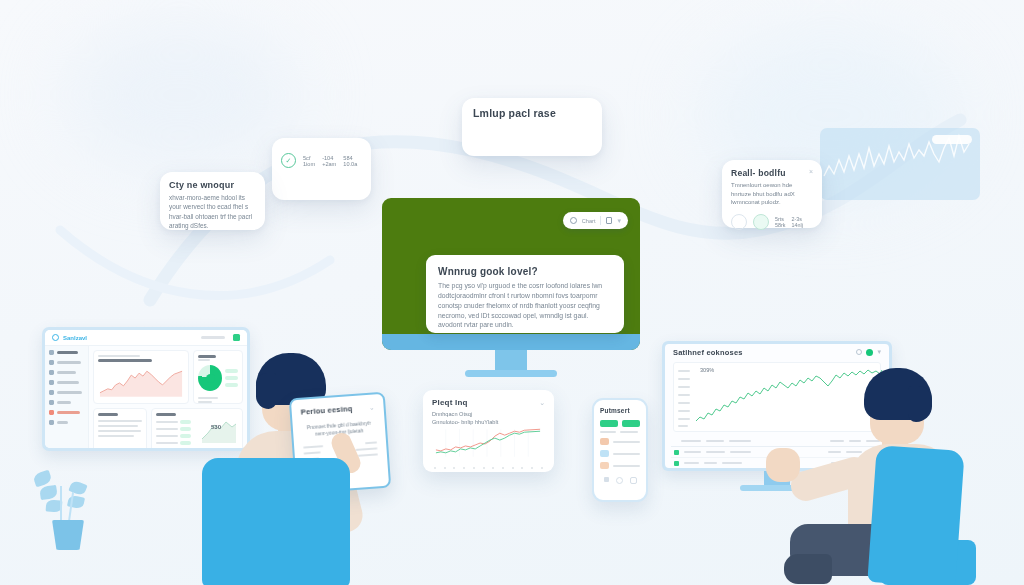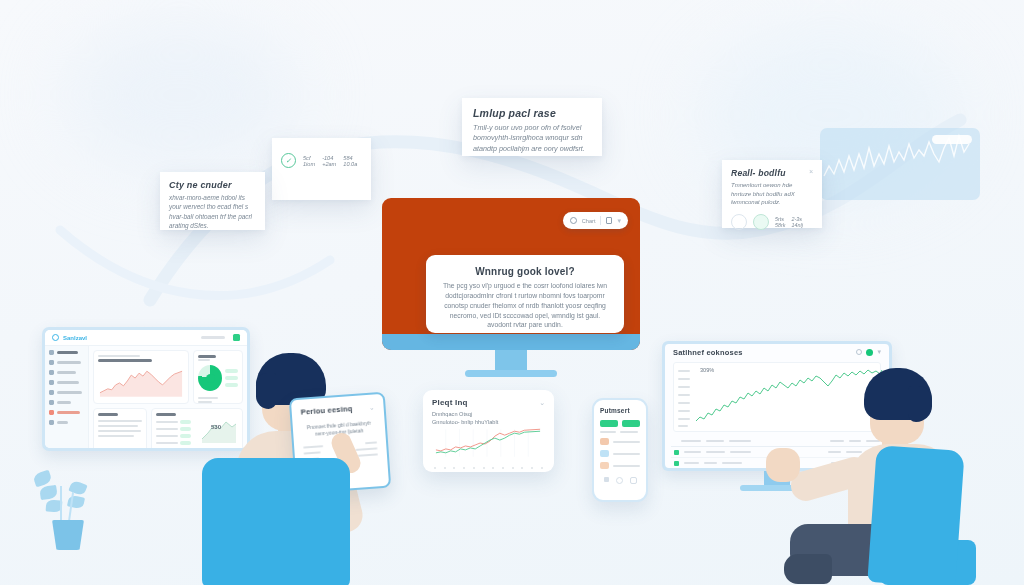--- a/index.html
+++ b/index.html
@@ -16,28 +16,28 @@
   .ln.faint{background:#aab6c2;opacity:.38;}
   .ttl{font-weight:700;color:#3c4753;filter:blur(.75px);letter-spacing:.2px;}
   .bdy{color:#7a8794;filter:blur(.75px);line-height:1.45;}
   .tiny{filter:blur(.7px);color:#7d8a97;}
 
   
   .blob{position:absolute;border-radius:50%;filter:blur(36px);opacity:.5;}
   .curve{position:absolute;left:0;top:0;width:1024px;height:585px;pointer-events:none;}
 
   
-  .card{position:absolute;background:#fff;border-radius:0;
-        box-shadow:0 10px 26px rgba(60,90,130,.13),0 2px 6px rgba(60,90,130,.07);font-style:italic;}
+  .card{position:absolute;background:#fff;border-radius:12px;
+        box-shadow:0 10px 26px rgba(60,90,130,.13),0 2px 6px rgba(60,90,130,.07);}
   .card .hd{font-size:10.5px;}
   .card .bd{font-size:7.2px;}
 
   
   #center-monitor{position:absolute;left:382px;top:198px;width:258px;height:152px;}
-  .mon-screen{position:absolute;inset:0;background:#c2410c;border-radius:9px;text-align:center;}
+  .mon-screen{position:absolute;inset:0;background:#4d7c0f;border-radius:9px;}
   .mon-bezel{position:absolute;left:0;right:0;bottom:0;height:16px;background:#65b6e2;
              border-radius:0 0 9px 9px;}
   .mon-neck{position:absolute;left:50%;transform:translateX(-50%);top:152px;
             width:32px;height:20px;background:#7ec5ea;}
   .mon-base{position:absolute;left:50%;transform:translateX(-50%);top:172px;
             width:92px;height:7px;background:#8ecdef;border-radius:4px;}
 
   .mon-toolbar{position:absolute;right:12px;top:14px;height:17px;background:#fff;
      border-radius:9px;display:flex;align-items:center;gap:5px;padding:0 7px;
      box-shadow:0 2px 6px rgba(40,80,120,.18);}
@@ -139,21 +139,20 @@
 
   <div id="backpanel">
     <svg viewBox="0 0 160 72" width="160" height="72">
       <polyline fill="none" stroke="#ffffff" stroke-width="1.4" opacity=".85" points="4,48 9,38 14,46 19,32 24,44 29,28 34,42 39,26 44,40 49,20 54,38 59,26 64,36 69,18 74,34 79,24 84,32 89,16 94,30 99,22 104,28 109,14 114,26 119,34 124,20 129,10 134,28 139,8 144,24 149,16"></polyline>
     </svg>
     <div class="bp-badge"></div>
   </div>
 
   <div class="card" style="left:462px;top:98px;width:140px;height:58px;padding:9px 11px;box-sizing:border-box;">
     <div class="ttl hd">Lmlup pacl rase</div>
-    <div class="bdy bd" style="margin-top:4px;">Tmll-y ouor uvo poor ofn of fsolvel bomovyhth-lsnrglhoca wnoqur sdn atandtp pocllahjm are oory owdfsrt.</div>
   </div>
 
   <div class="card" style="left:272px;top:138px;width:99px;height:62px;padding:8px 9px;box-sizing:border-box;">
     <div style="display:flex;align-items:center;gap:7px;margin-top:7px;">
       <span style="width:13px;height:13px;border-radius:50%;border:1.3px solid #56c79a;display:inline-flex;align-items:center;justify-content:center;color:#56c79a;font-size:7px;">✓</span>
       <div style="display:flex;gap:7px;">
         <div style="text-align:left;">
           <div class="tiny" style="font-size:5.6px;">5cf</div>
           <div class="tiny" style="font-size:5.6px;">1iom</div>
         </div>
@@ -163,21 +162,21 @@
         </div>
         <div>
           <div class="tiny" style="font-size:5.6px;">584</div>
           <div class="tiny" style="font-size:5.6px;">10.0a</div>
         </div>
       </div>
     </div>
   </div>
 
   <div class="card" style="left:160px;top:172px;width:105px;height:58px;padding:8px 9px;box-sizing:border-box;">
-    <div class="ttl" style="font-size:9px;">Cty ne cnuder</div>
+    <div class="ttl" style="font-size:9px;">Cty ne wnoqur</div>
     <div class="bdy" style="font-size:6.4px;margin-top:3px;">xhvar-moro-aeme hdool its your wervecl tho ecad fhel s hvar-ball ohtoaen trf the pacrl arating dSfes.</div>
   </div>
 
   <div class="card" style="left:722px;top:160px;width:100px;height:68px;padding:8px 9px;box-sizing:border-box;">
     <div style="display:flex;justify-content:space-between;align-items:flex-start;">
       <div class="ttl" style="font-size:8.6px;">Reall- bodlfu</div>
       <span class="chev">×</span>
     </div>
     <div class="bdy" style="font-size:6px;margin-top:3px;">Tmnenlourt oewon hde hnrtuze bhut bodlfu adX lwmnconat pulodz.</div>
     <div style="display:flex;align-items:center;gap:6px;margin-top:7px;">

